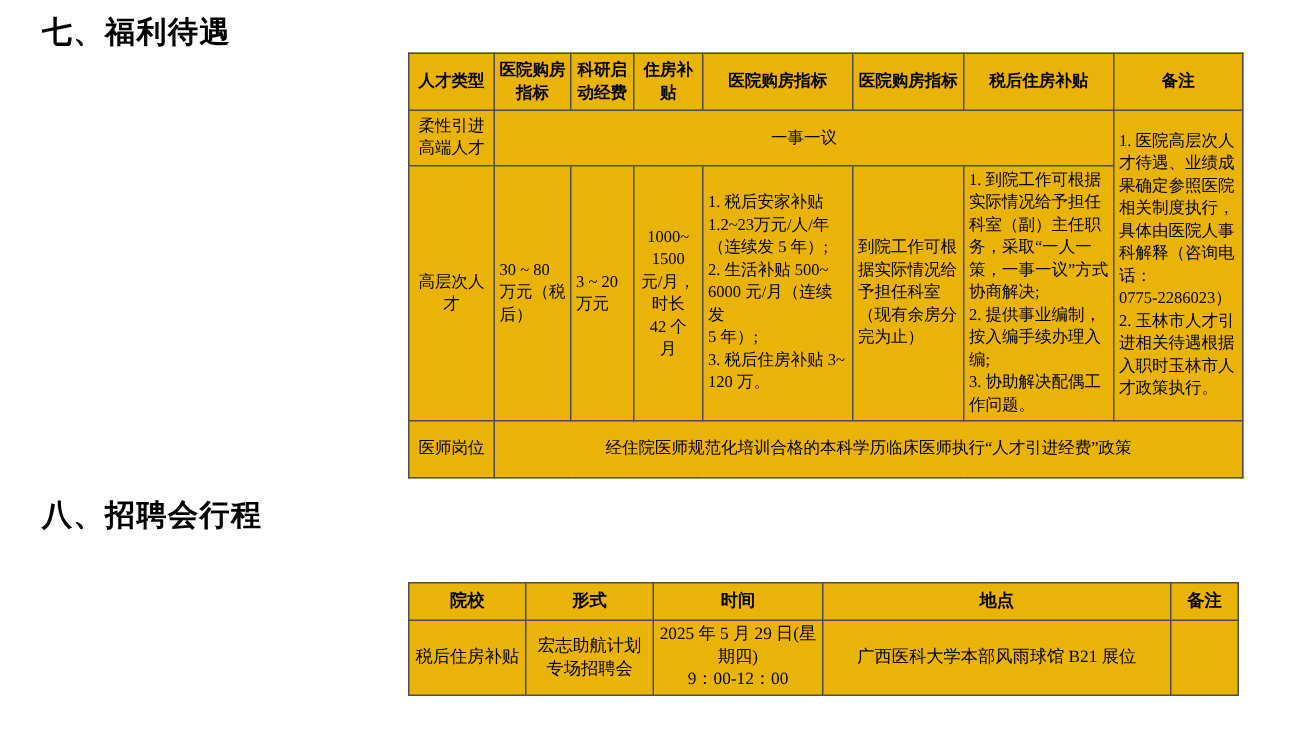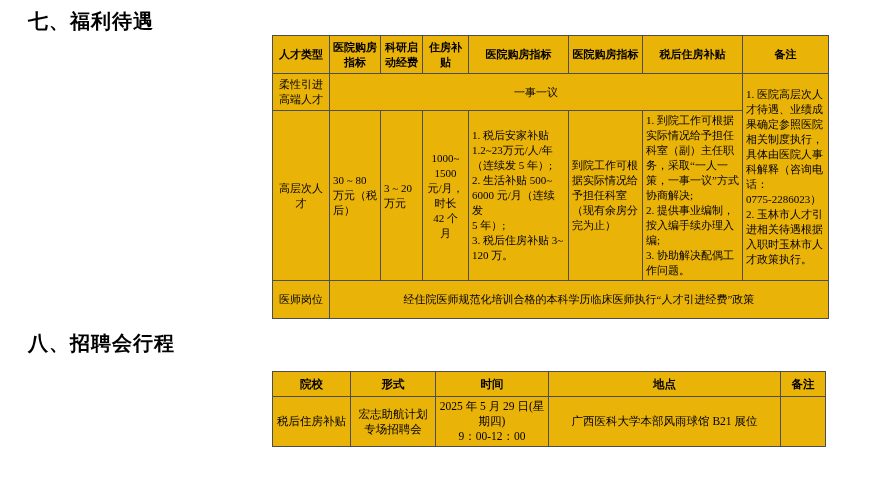--- a/index.html
+++ b/index.html
@@ -28,21 +28,21 @@
   }
   tr.hdr td { font-weight:700; }
   td.left { text-align:left; }
 
   #t1 { left:272px; top:35px; width:556px; }
   #t1 tr.r-head  { height:38px; }
   #t1 tr.r-flex  { height:37px; }
   #t1 tr.r-high  { height:168px; }
   #t1 tr.r-phys  { height:38px; }
 
-  #t2 { left:272px; top:371px; width:553px; }
+  #t2 { left:272px; top:388px; width:553px; }
   #t2 tr.r-head { height:25px; }
   #t2 tr.r-data { height:42px; }
   #t2 td { font-size:11.5px; }
 </style>
 </head>
 <body>
 
 <div class="heading" id="h7">七、福利待遇</div>
 
 <table id="t1">

